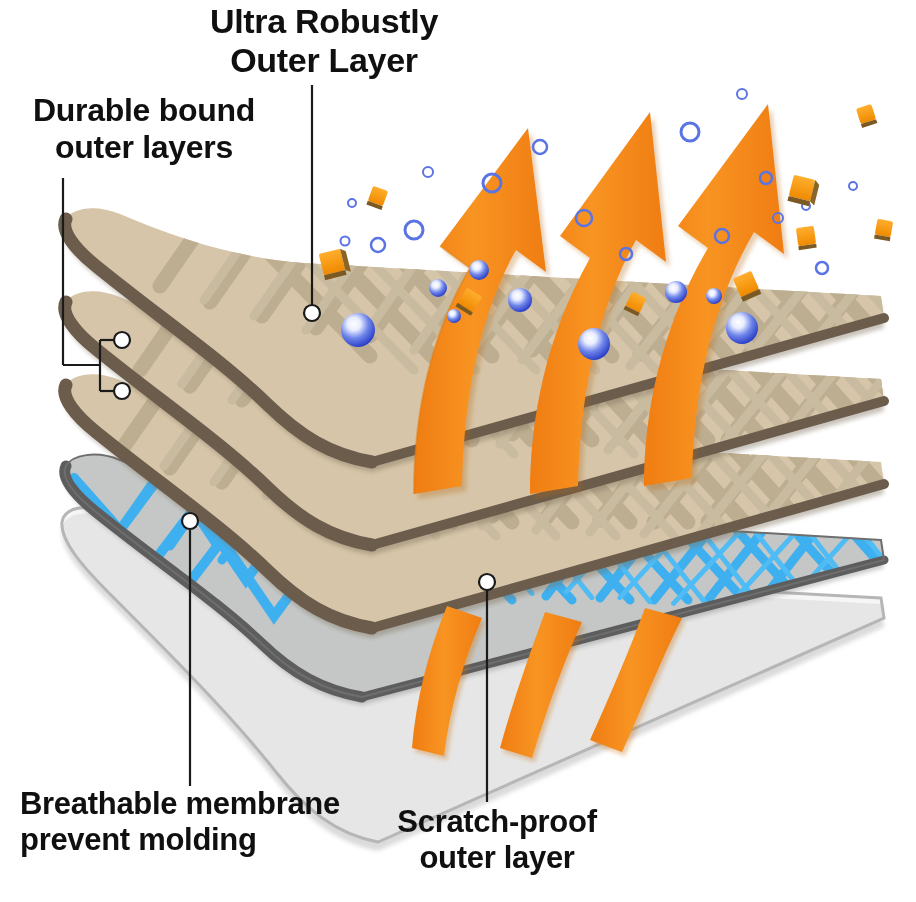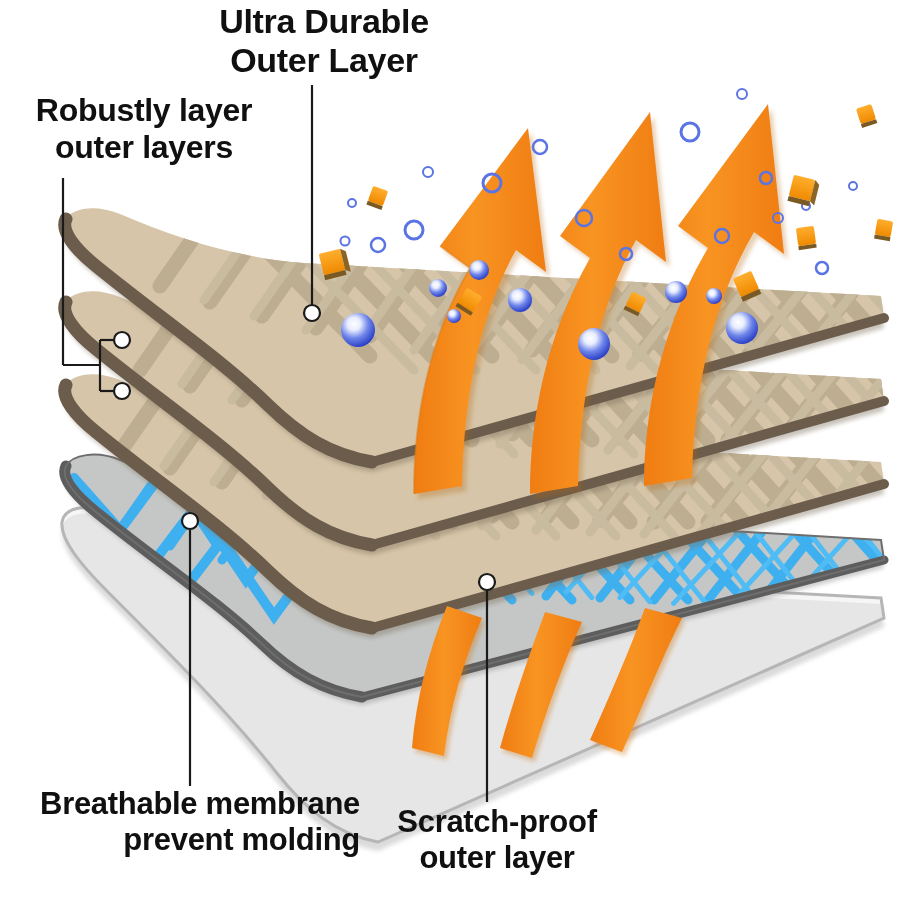--- a/index.html
+++ b/index.html
@@ -3,21 +3,21 @@
 <meta charset="utf-8">
 <style>
   html,body{margin:0;padding:0;background:#fff;}
   body{width:916px;height:902px;position:relative;overflow:hidden;
        font-family:"Liberation Sans","DejaVu Sans",sans-serif;}
   #stage{position:absolute;left:0;top:0;width:916px;height:902px;}
   .label{position:absolute;font-weight:bold;color:#101010;
          letter-spacing:-0.3px;line-height:1.16;white-space:pre-line;}
   #lbl-outer{left:196px;top:2px;width:256px;text-align:center;font-size:34px;}
   #lbl-bound{left:4px;top:92px;width:280px;text-align:center;font-size:32px;}
-  #lbl-membrane{left:8px;top:786px;width:352px;text-align:right;font-size:31px;}
+  #lbl-membrane{left:20px;top:786px;width:352px;text-align:left;font-size:31px;}
   #lbl-scratch{left:362px;top:804px;width:270px;text-align:center;font-size:31px;}
   svg{position:absolute;left:0;top:0;}
 </style>
 </head>
 <body>
 
 <div id="stage">
 
   <svg width="916" height="902" viewBox="0 0 916 902">
     <defs>
@@ -392,24 +392,24 @@
         <circle cx="190" cy="521" r="8" fill="#ffffff" stroke="#1a1a1a" stroke-width="2.2"></circle>
       </g>
 
       <g>
         <line x1="487" y1="590" x2="487" y2="802" stroke-width="2.2"></line>
         <circle cx="487" cy="582" r="8" fill="#ffffff" stroke="#1a1a1a" stroke-width="2.2"></circle>
       </g>
     </g>
   </svg>
 
-  <div class="label" id="lbl-outer">Ultra Durable
+  <div class="label" id="lbl-outer">Ultra Robustly
 Outer Layer</div>
 
-  <div class="label" id="lbl-bound">Robustly layer
+  <div class="label" id="lbl-bound">Durable bound
 outer layers</div>
 
   <div class="label" id="lbl-membrane">Breathable membrane
 prevent molding</div>
 
   <div class="label" id="lbl-scratch">Scratch-proof
 outer layer</div>
 
 </div>
 

